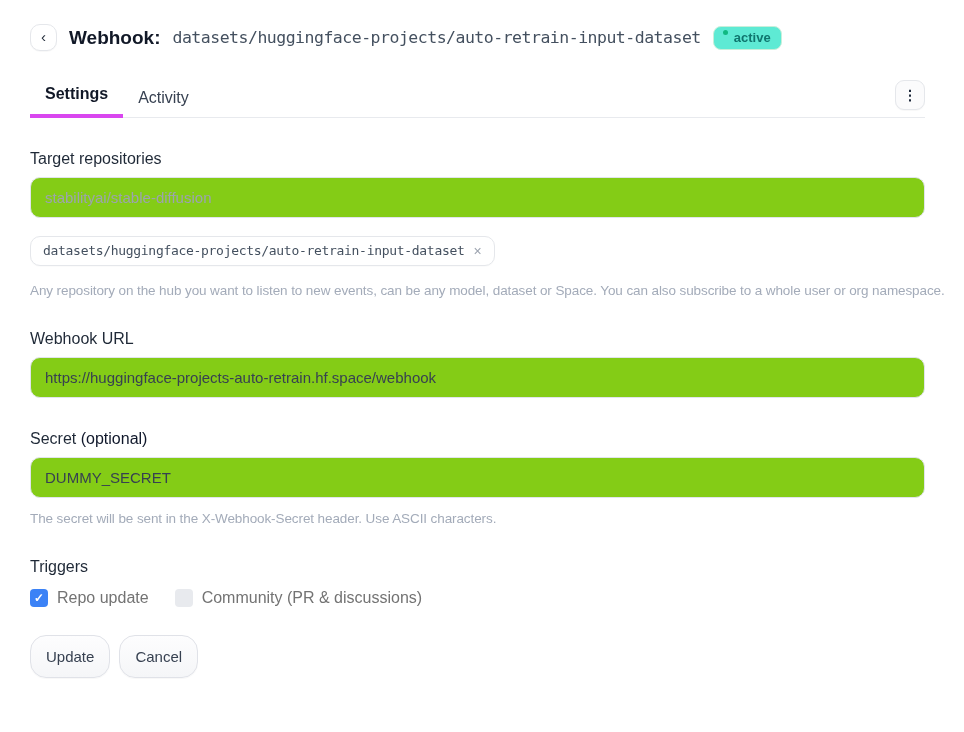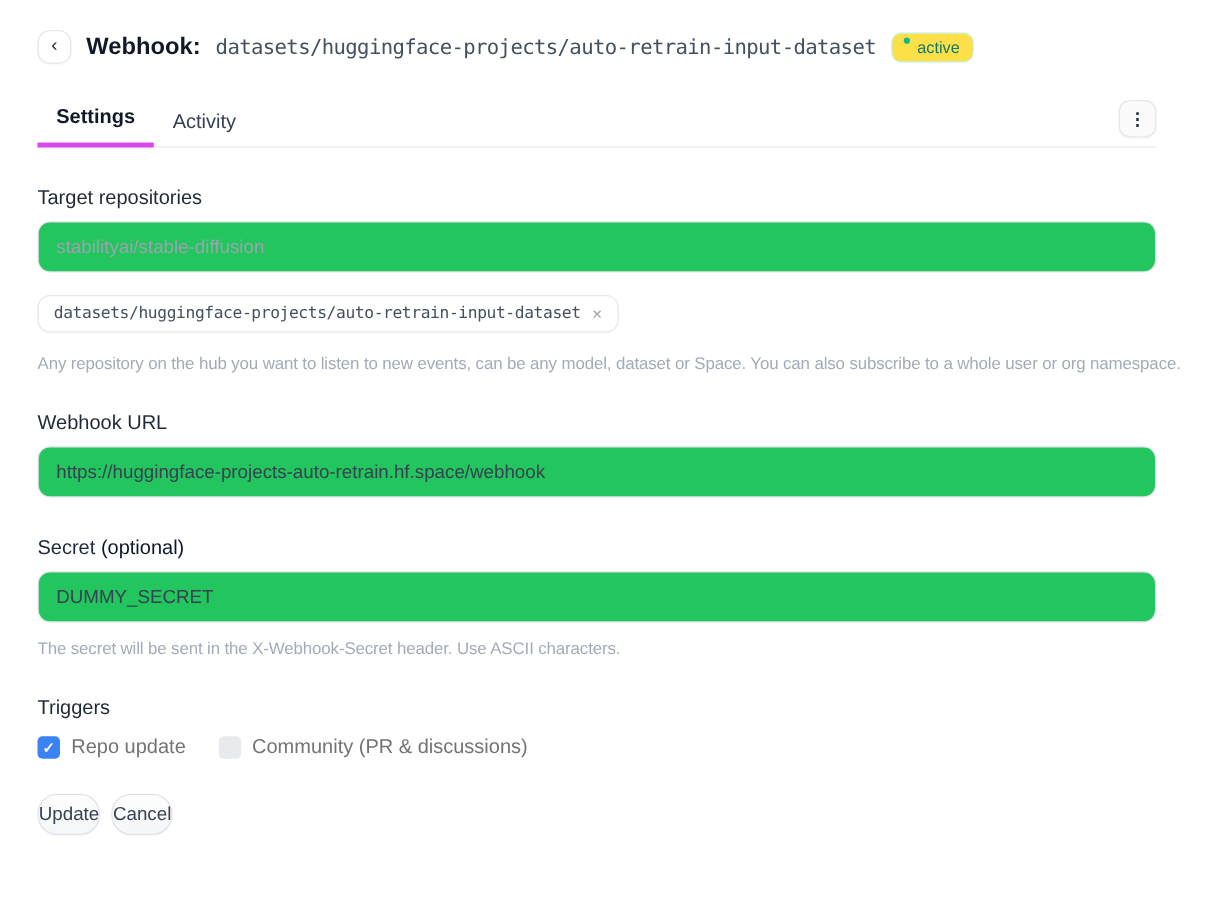--- a/index.html
+++ b/index.html
@@ -28,26 +28,27 @@
     padding-bottom: 2px;
   }
   .header-title { font-size: 19px; font-weight: 700; color: #111827; white-space: nowrap; }
   .header-path {
     font-family: "DejaVu Sans Mono", monospace;
     font-size: 16.5px; color: #44505f; white-space: nowrap;
     letter-spacing: -0.5px;
   }
   .badge {
     display: inline-flex; align-items: flex-start; gap: 6px;
-    background: #fde047;
+    background: #5eead4;
     border: 1px solid #c8efda;
     border-radius: 8px;
     padding: 3px 10px 4px 9px;
     font-size: 13px; color: #0f766e;
     white-space: nowrap;
+    font-weight: bold;
   }
   .badge-dot { width: 5px; height: 5px; border-radius: 50%; background: #10b981; }
 
   
   .tabs-row {
     margin-top: 28px;
     display: flex; align-items: flex-end;
     border-bottom: 1px solid #e8eaee;
     position: relative;
   }
@@ -82,21 +83,21 @@
   .text-input {
     margin-top: 9px;
     width: 100%;
     height: 41px;
     border: 1px solid #e1e4ec;
     border-radius: 10px;
     padding: 0 14px;
     font-family: "Liberation Sans", sans-serif;
     font-size: 15px;
     color: #374151;
-    background: #22c55e;
+    background: #84cc16;
     outline: none;
     display: block;
   }
   .text-input::placeholder { color: #9ca3af; }
 
   .chip-row { margin-top: 18px; }
   .chip {
     display: inline-flex; align-items: center;
     border: 1px solid #e5e7eb;
     border-radius: 10px;
@@ -133,22 +134,22 @@
     display: inline-flex; align-items: center; justify-content: center;
     flex: 0 0 auto;
   }
   .checkbox.checked { background: #3b82f6; color: #fff; font-size: 12px; font-weight: 700; }
   .checkbox.unchecked { background: #e8eaee; }
   .trigger-label { font-size: 16px; color: #737373; }
 
   
   .actions-row { margin-top: 28px; display: flex; gap: 9px; }
   .action-btn {
-    height: 33px;
-    padding: 0 0;
+    height: 43px;
+    padding: 0 15px;
     border: 1px solid #e0e2e8;
     border-radius: 16px;
     background: linear-gradient(to bottom, #fdfdfe, #f5f6f8);
     font-family: "Liberation Sans", sans-serif;
     font-size: 15px; color: #374151;
     cursor: pointer;
     box-shadow: 0 1px 1px rgba(0,0,0,0.03);
   }
 </style>
 </head>

